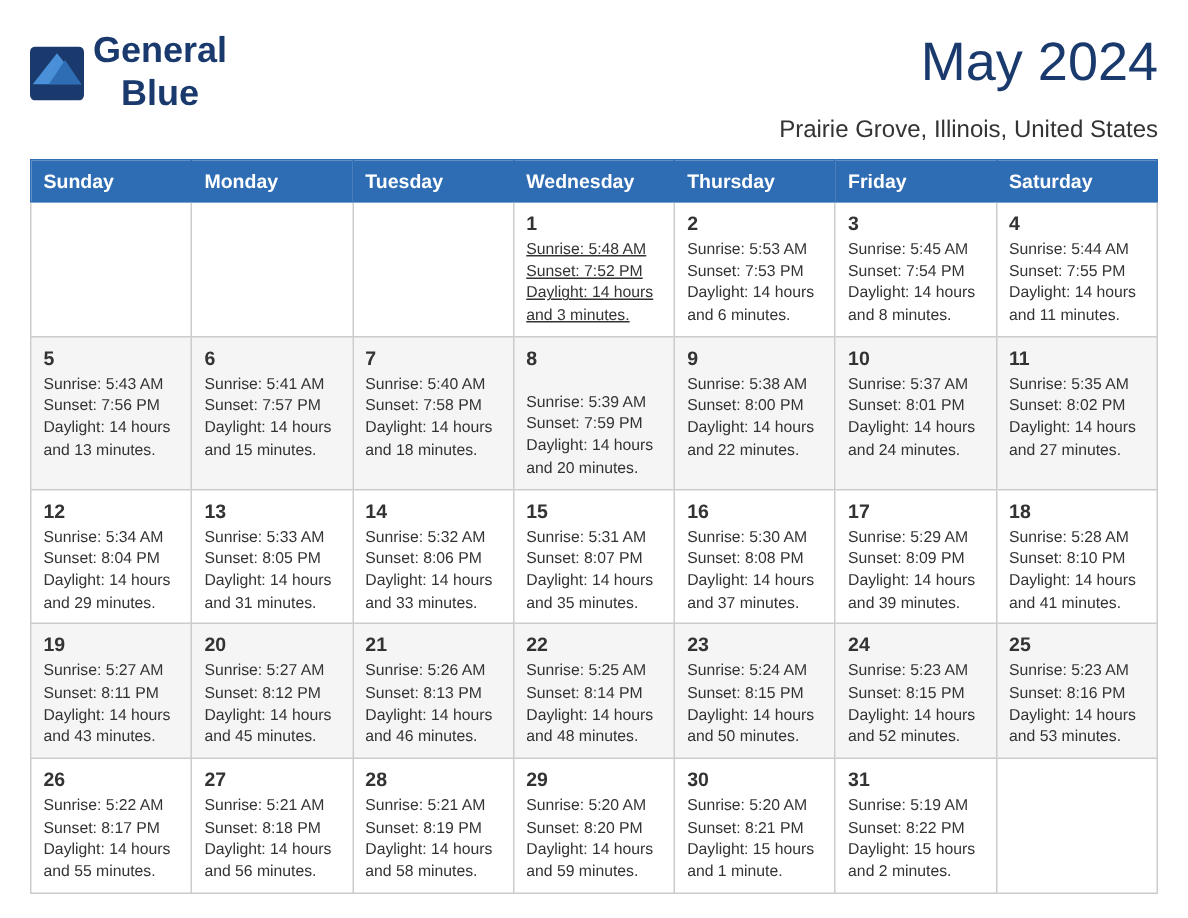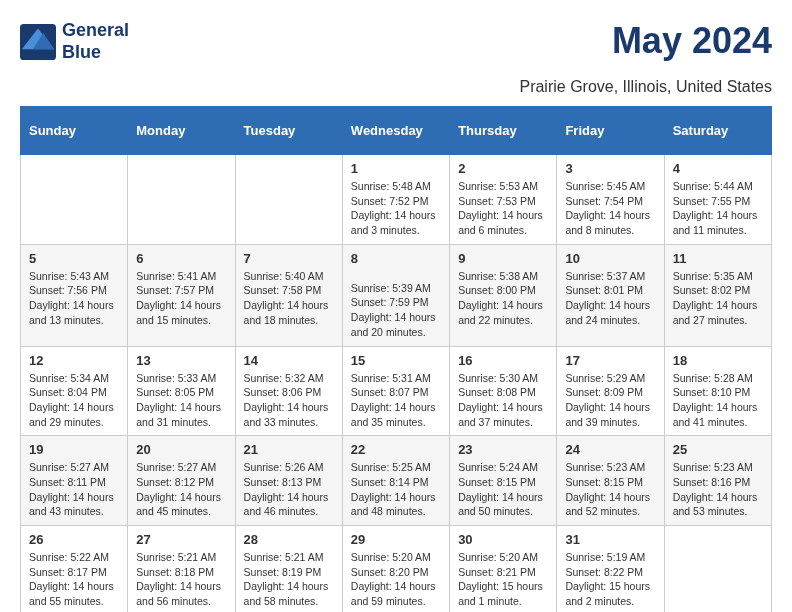--- a/index.html
+++ b/index.html
@@ -15,55 +15,56 @@
       justify-content: space-between;
       align-items: flex-start;
       margin-bottom: 10px;
     }
     .logo {
       display: flex;
       align-items: center;
       gap: 6px;
     }
     .logo-text {
-      font-size: 18px;
+      font-size: 24px;
       font-weight: bold;
       color: #1a3a6e;
       line-height: 1.2;
+      text-align: center;
     }
     .logo-text span {
       display: block;
     }
     .logo-icon {
       width: 36px;
       height: 36px;
     }
     .title-area {
       text-align: right;
     }
     .month-title {
       font-size: 36px;
-      font-weight: bold;
+      font-weight: normal;
       color: #1a3a6e;
     }
     .location-title {
       font-size: 16px;
       color: #333;
       margin-top: 16px;
     }
     .calendar-table {
       width: 100%;
       border-collapse: collapse;
       table-layout: fixed;
     }
     .calendar-table th {
       background-color: #2e6db4;
       color: #fff;
       text-align: left;
-      padding: 16px 8px;
+      padding: 6px 8px;
       font-size: 13px;
       font-weight: bold;
       border: 1px solid #2e6db4;
     }
     .calendar-table td {
       vertical-align: top;
       border: 1px solid #ccc;
       padding: 6px 8px;
       height: 85px;
       background: #fff;
@@ -121,21 +122,21 @@
         <th>Saturday</th>
       </tr>
   </thead>
   <tbody id="calendar-body">
   <tr>
         <td class="empty-cell"></td>
         <td class="empty-cell"></td>
         <td class="empty-cell"></td>
         <td>
           <div class="day-number">1</div>
-          <div class="cell-text" style="white-space: pre-line;">Sunrise: 5:48 AM
+          <div class="cell-text" style="white-space: pre-line; text-decoration: underline;">Sunrise: 5:48 AM
 Sunset: 7:52 PM
 Daylight: 14 hours
 and 3 minutes.</div>
         </td>
         <td>
           <div class="day-number">2</div>
           <div class="cell-text" style="white-space: pre-line;">Sunrise: 5:53 AM
 Sunset: 7:53 PM
 Daylight: 14 hours
 and 6 minutes.</div>

